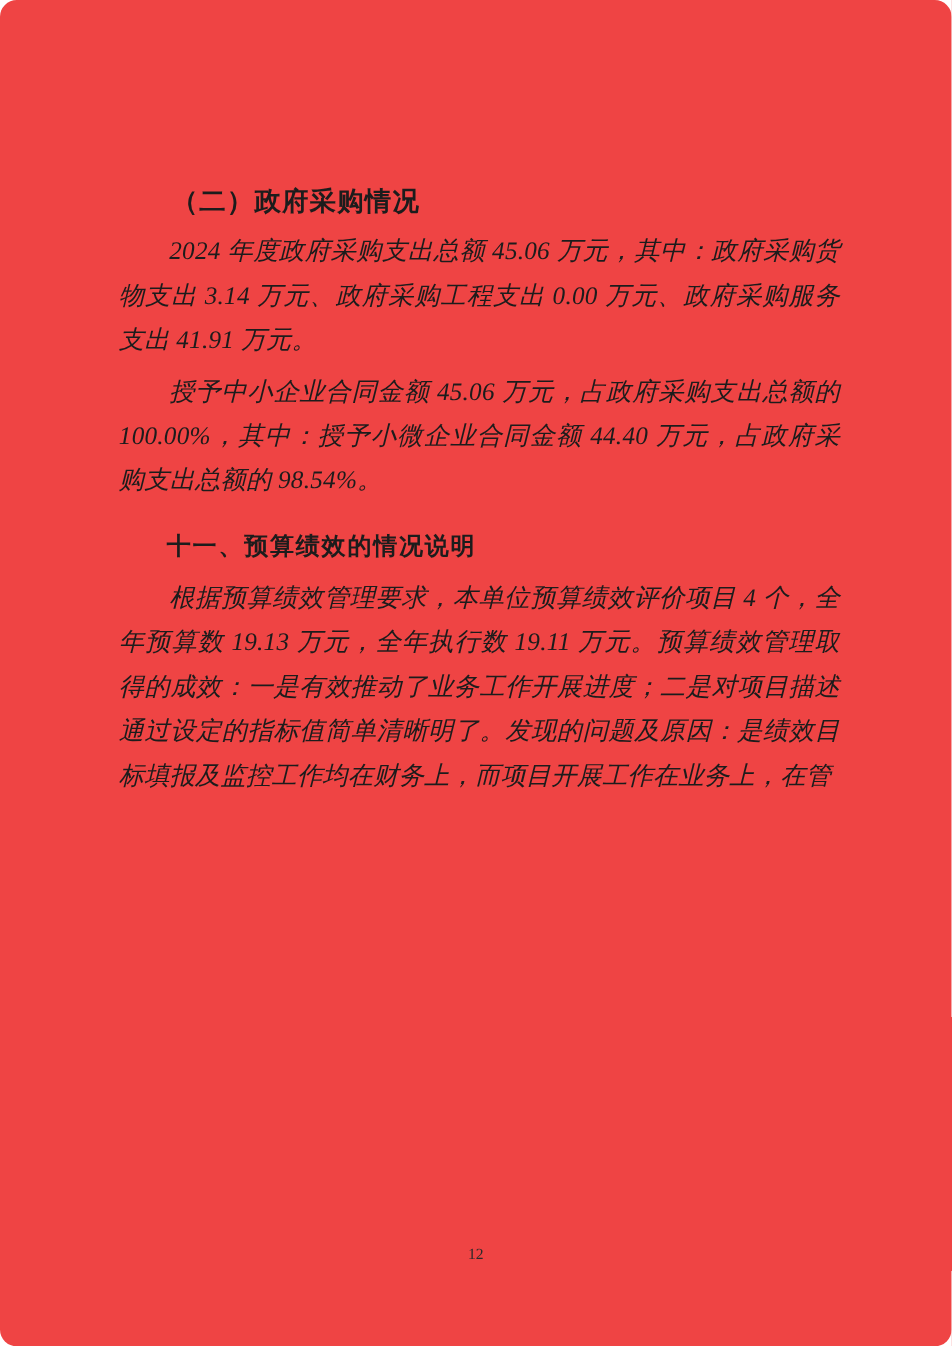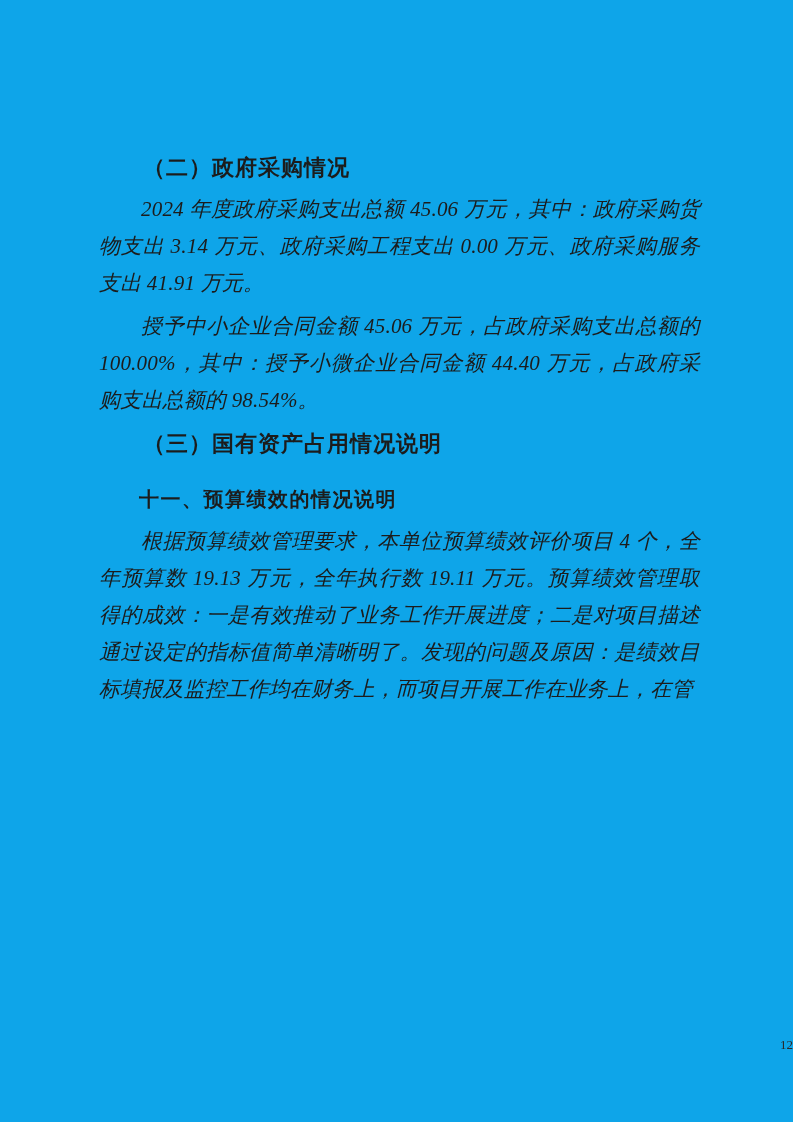--- a/index.html
+++ b/index.html
@@ -4,24 +4,25 @@
 <style>
   html, body {
     margin: 0;
     padding: 0;
     background: #ffffff;
   }
   .page {
     position: relative;
     width: 793px;
     height: 1122px;
-    background: #0ea5e9;
+    background: #ef4444;
     overflow: hidden;
     font-family: "Liberation Serif", serif;
     color: #1c1c1c;
+    border-radius: 14px;
   }
   .content {
     position: absolute;
     left: 99px;
     top: 149px;
     width: 601px;
   }
   .para {
     margin: 0 0 6px 0;
     font-size: 21px;
@@ -48,40 +49,39 @@
     font-weight: 700;
     text-indent: 2em;
     font-family: "Liberation Sans", sans-serif;
     letter-spacing: 1.5px;
   }
   .page-number {
     position: absolute;
     left: 0;
     top: 1036px;
     width: 100%;
-    text-align: right;
+    text-align: center;
     font-size: 13px;
     line-height: 18px;
     color: #2a2a2a;
     font-family: "Liberation Serif", serif;
   }
 </style>
 </head>
 <body>
 
 <div class="page">
   <div class="content">
 
     <h2 class="heading-kai">（二）政府采购情况</h2>
 
     <p class="para">2024 年度政府采购支出总额 45.06 万元，其中：政府采购货物支出 3.14 万元、政府采购工程支出 0.00 万元、政府采购服务支出 41.91 万元。</p>
 
     <p class="para">授予中小企业合同金额 45.06 万元，占政府采购支出总额的 100.00%，其中：授予小微企业合同金额 44.40 万元，占政府采购支出总额的 98.54%。</p>
 
-    <h2 class="heading-kai">（三）国有资产占用情况说明</h2>
 
 
     <h2 class="heading-hei">十一、预算绩效的情况说明</h2>
 
     <p class="para">根据预算绩效管理要求，本单位预算绩效评价项目 4 个，全年预算数 19.13 万元，全年执行数 19.11 万元。预算绩效管理取得的成效：一是有效推动了业务工作开展进度；二是对项目描述通过设定的指标值简单清晰明了。发现的问题及原因：是绩效目标填报及监控工作均在财务上，而项目开展工作在业务上，在管</p>
 
   </div>
 
   <div class="page-number">12</div>
 </div>

